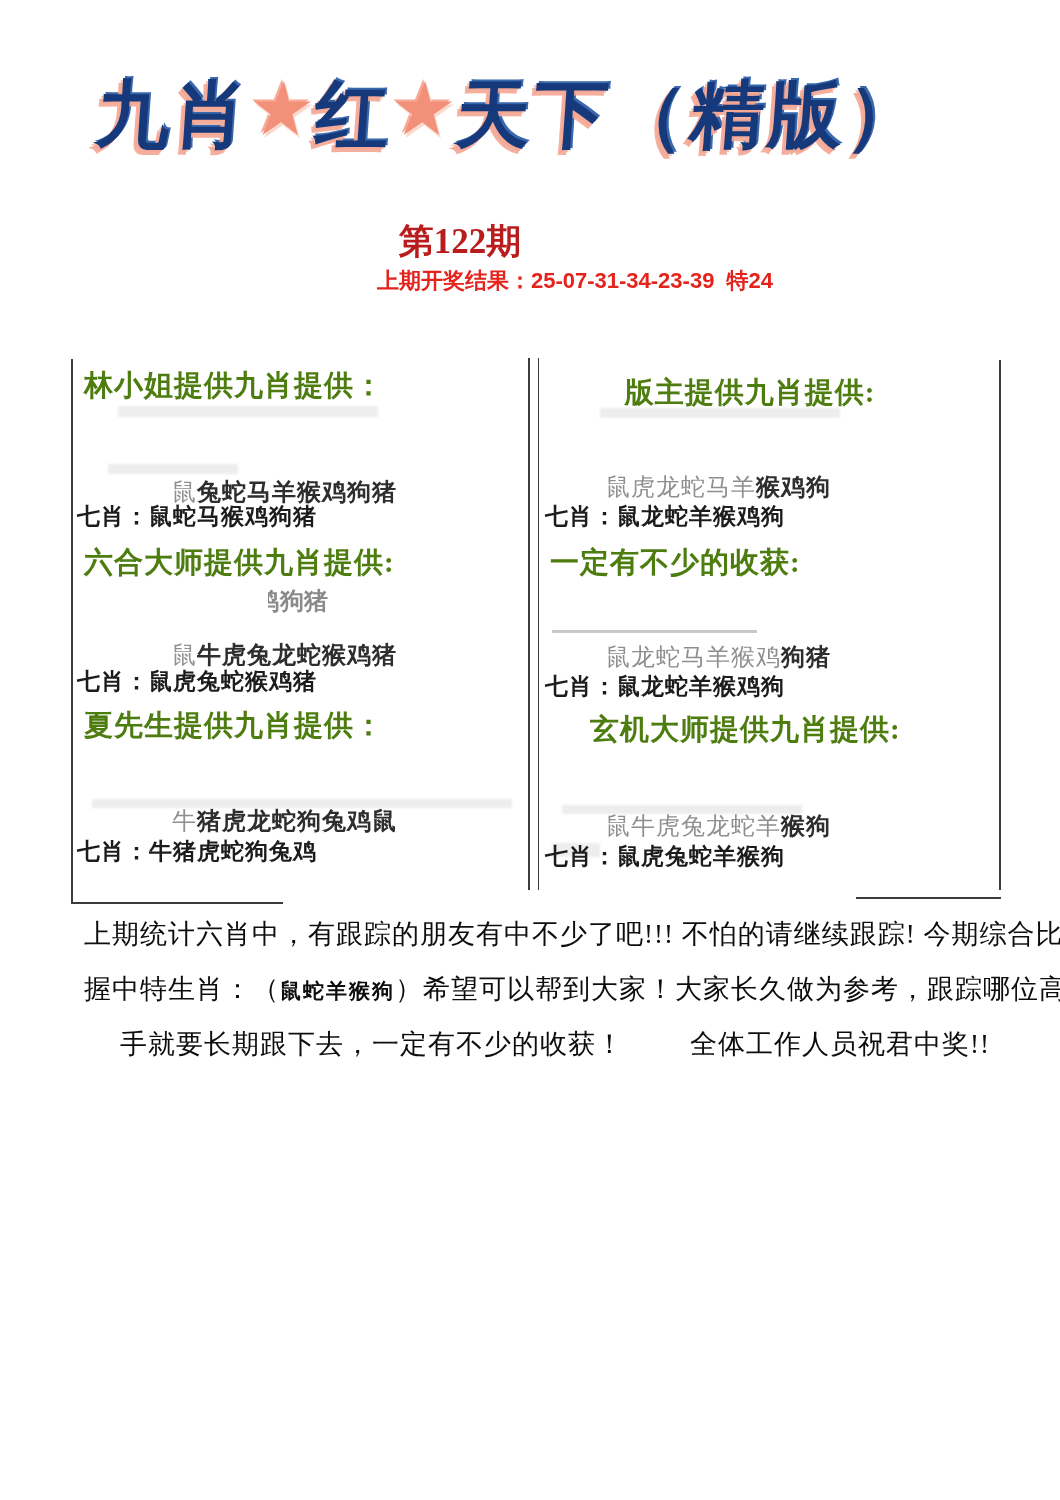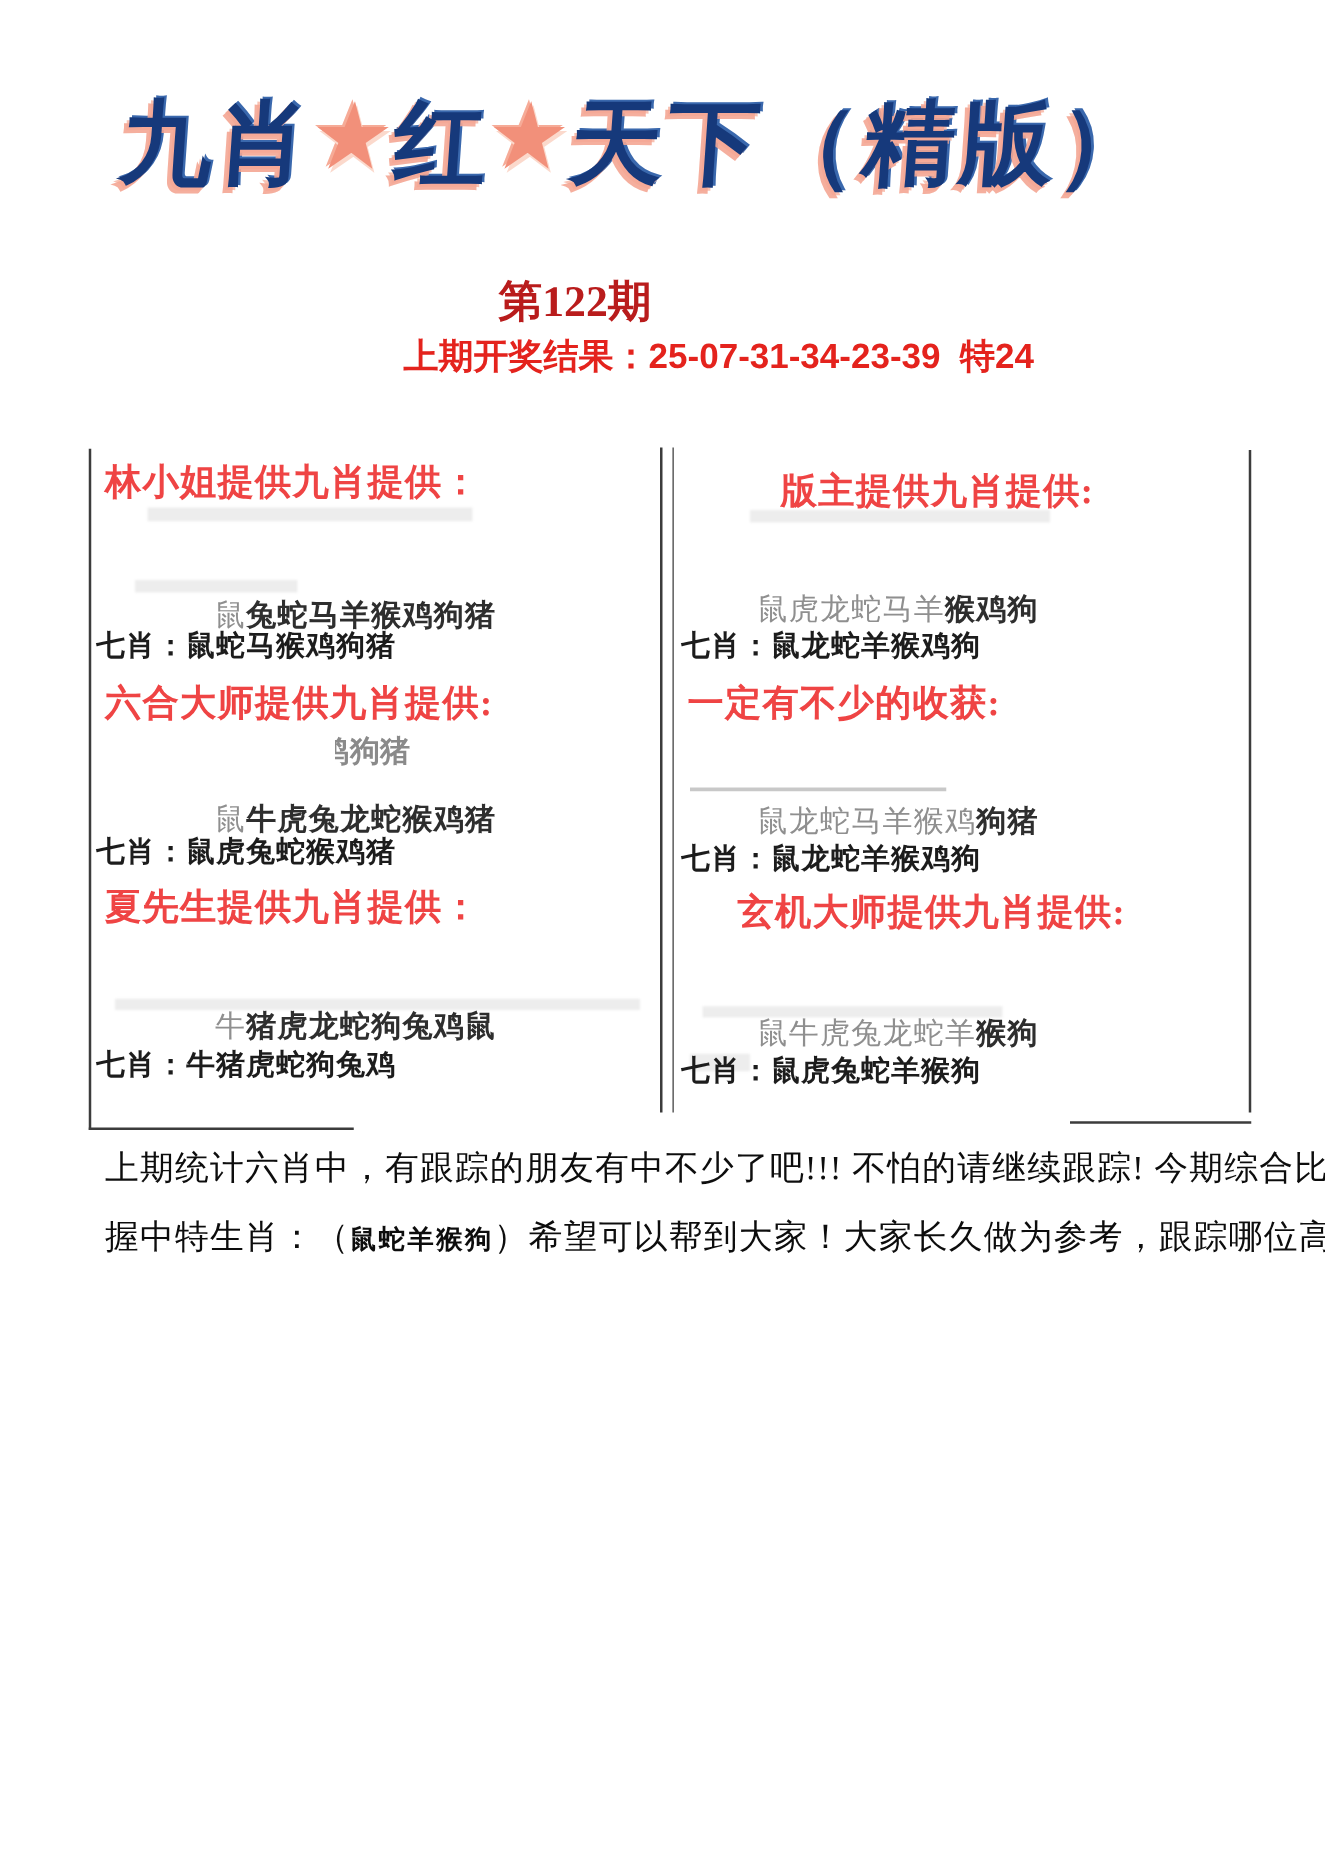--- a/index.html
+++ b/index.html
@@ -14,33 +14,33 @@
   .t-blue{color:#16397b;
           text-shadow:-4px 5px 0 rgba(244,166,148,.9), -2px 2px 0 rgba(247,186,170,.9),
                       2px -2px 0 #3a68ad;}
   .t-star{color:#f2907a;font-size:66px;vertical-align:8px;
           text-shadow:2px 3px 0 #fbd9cc, -2px -2px 0 #f6ab97;}
 
   .issue{position:absolute;left:0;top:218px;width:920px;text-align:center;
          font-size:35px;font-weight:bold;color:#b91c1c;}
   .last-result{position:absolute;left:150px;top:266px;width:850px;text-align:center;
                font-family:"Liberation Sans", sans-serif;font-weight:bold;
-               font-size:28px;white-space:pre;}
+               font-size:22px;white-space:pre;}
 
   
   .vline,.hline{position:absolute;background:#3c3c3c;}
   .b-left  {left:71px; top:359px; width:2px; height:545px;}
   .b-mid-a {left:528px;top:358px; width:2px; height:532px;}
   .b-mid-b {left:538px;top:358px; width:1px; height:532px;}
   .b-right {left:999px;top:360px; width:2px; height:530px;}
   .b-bot-l {left:71px; top:902px; width:212px;height:2px;}
   .b-bot-r {left:856px;top:897px; width:145px;height:2px;}
 
   
-  .sec-title{position:absolute;font-size:29px;font-weight:bold;color:#ef4444;
+  .sec-title{position:absolute;font-size:29px;font-weight:bold;color:#4d7c0f;
              white-space:nowrap;letter-spacing:1px;}
   .sec-title.centered{text-align:center;}
   .nine{position:absolute;font-size:24px;white-space:nowrap;letter-spacing:1px;}
   .nine .faded{color:#8f8f8f;}
   .nine .main{color:#2e2e2e;font-weight:bold;}
   .seven{position:absolute;font-size:23px;font-weight:bold;color:#1c1c1c;
          white-space:nowrap;letter-spacing:1px;}
   .fragment{position:absolute;font-size:24px;color:#8a8a8a;font-weight:bold;
             white-space:nowrap;}
   .frag-clip{display:inline-block;width:12px;overflow:hidden;vertical-align:bottom;}
@@ -131,14 +131,17 @@
     <span class="faded">鼠牛虎兔龙蛇羊</span><span class="main">猴狗</span>
   </div>
   <div class="seven" style="left:545px;top:841px;">
     <span>七肖：</span><span>鼠虎兔蛇羊猴狗</span>
   </div>
 
   <div class="fline" style="left:84px;top:916px;">上期统计六肖中，有跟踪的朋友有中不少了吧!!! 不怕的请继续跟踪! 今期综合比较有把</div>
   <div class="fline" style="left:84px;top:971px;">
     <span>握中特生肖：（</span><span class="small-zodiac">鼠蛇羊猴狗</span><span>）希望可以帮到大家！大家长久做为参考，跟踪哪位高</span>
   </div>
+  <div class="fline" style="left:120px;top:1026px;">
+    <span>手就要长期跟下去，一定有不少的收获！</span><span class="f3-gap"></span><span>全体工作人员祝君中奖!!</span>
+  </div>
 
 </div>
 
 </body></html>

